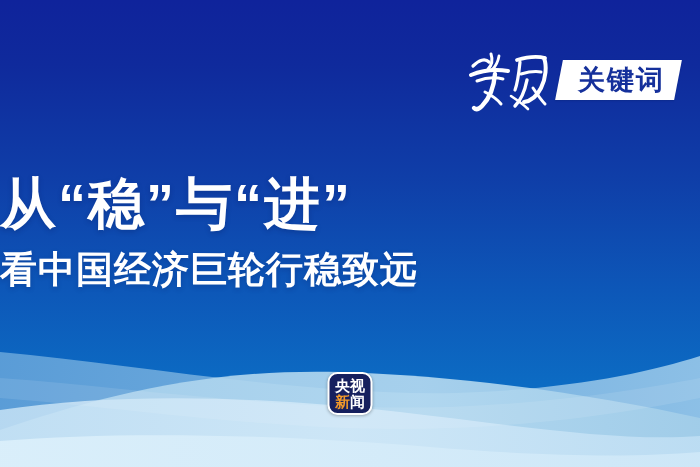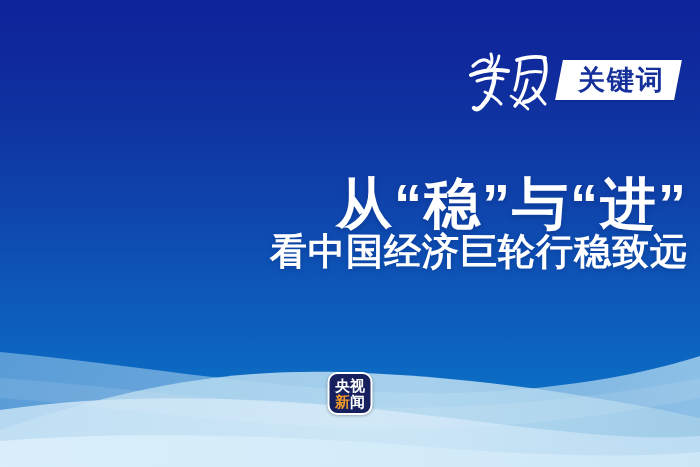--- a/index.html
+++ b/index.html
@@ -38,35 +38,35 @@
     font-family:"Liberation Serif","DejaVu Serif",serif;
     font-weight:700;
     font-size:27px;
     letter-spacing:2px;
     color:#15309b;
     line-height:1;
     white-space:nowrap;
   }
   
   .headline{
-    position:absolute;left:12px;top:176px;width:676px;text-align:right;
+    position:absolute;left:0;top:176px;width:676px;text-align:left;
   }
   .hl-line1{
     font-family:"Liberation Sans","DejaVu Sans",sans-serif;
     font-weight:700;
     font-size:56px;
     line-height:1.0;
     color:#ffffff;
     letter-spacing:2px;
     white-space:nowrap;
     text-shadow:0 2px 5px rgba(0,20,80,.25);
   }
   .hl-line2{
-    margin-top:4px;
-    font-family:Liberation Mono, monospace;
+    margin-top:19px;
+    font-family:Liberation Serif, serif;
     font-weight:700;
     font-size:37px;
     line-height:1.0;
     color:#ffffff;
     letter-spacing:1px;
     white-space:nowrap;
     text-shadow:0 2px 5px rgba(0,20,80,.22);
   }
   
   .cctv-logo{

